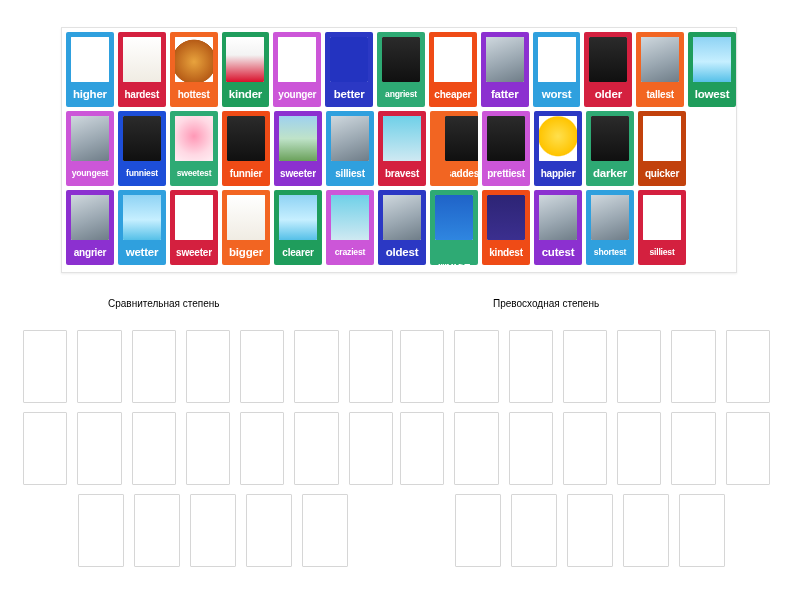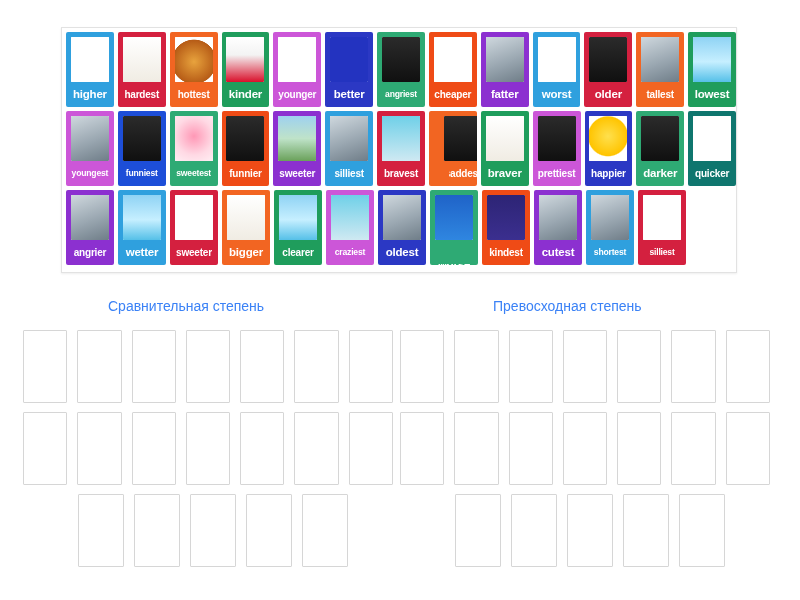--- a/index.html
+++ b/index.html
@@ -97,22 +97,22 @@
 
   
   .len-s  .card-label { font-size: 11.5px; }
   .len-m  .card-label { font-size: 10px; }
   .len-l  .card-label { font-size: 8.6px; }
   .len-xl .card-label { font-size: 10px; }
 
   
   .group-heading {
     position: absolute;
-    font-size: 14px;
-    color: #3b82f6;
+    font-size: 10px;
+    color: #000000;
     font-weight: normal;
     white-space: nowrap;
   }
   #heading-comparative { left: 108px; top: 298px; }
   #heading-superlative { left: 493px; top: 298px; }
 
   
   .drop-zone {
     position: absolute;
     top: 330px;
@@ -290,45 +290,39 @@
               <div class="gfx g-cartoon"></div>
             </div>
             <div class="card-label">bravest</div>
           </div>
           <div class="card len-m" style="background: rgb(242, 101, 34); padding-left: 20px;">
             <div class="card-thumb">
               <div class="gfx g-dark"></div>
             </div>
             <div class="card-label">saddest</div>
           </div>
-          <div class="card len-s" style="background: rgb(31, 157, 92);">
-            <div class="card-thumb">
-              <div class="gfx g-poster"></div>
-            </div>
-            <div class="card-label">braver</div>
-          </div>
           <div class="card len-xl" style="background: rgb(204, 86, 216);">
             <div class="card-thumb">
               <div class="gfx g-dark"></div>
             </div>
             <div class="card-label">prettiest</div>
           </div>
           <div class="card len-m" style="background: rgb(43, 56, 196);">
             <div class="card-thumb">
               <div class="gfx g-yellow"></div>
             </div>
             <div class="card-label">happier</div>
           </div>
           <div class="card len-s" style="background: rgb(46, 170, 116);">
             <div class="card-thumb">
               <div class="gfx g-dark"></div>
             </div>
             <div class="card-label">darker</div>
           </div>
-          <div class="card len-m" style="background: #0f766e;">
+          <div class="card len-m" style="background: #c2410c;">
             <div class="card-thumb">
               <div class="gfx g-clocks"></div>
             </div>
             <div class="card-label">quicker</div>
           </div>
         </div>
         <div class="tray-row">
           <div class="card len-m" style="background: rgb(140, 48, 208);">
             <div class="card-thumb">
               <div class="gfx g-photo"></div>

